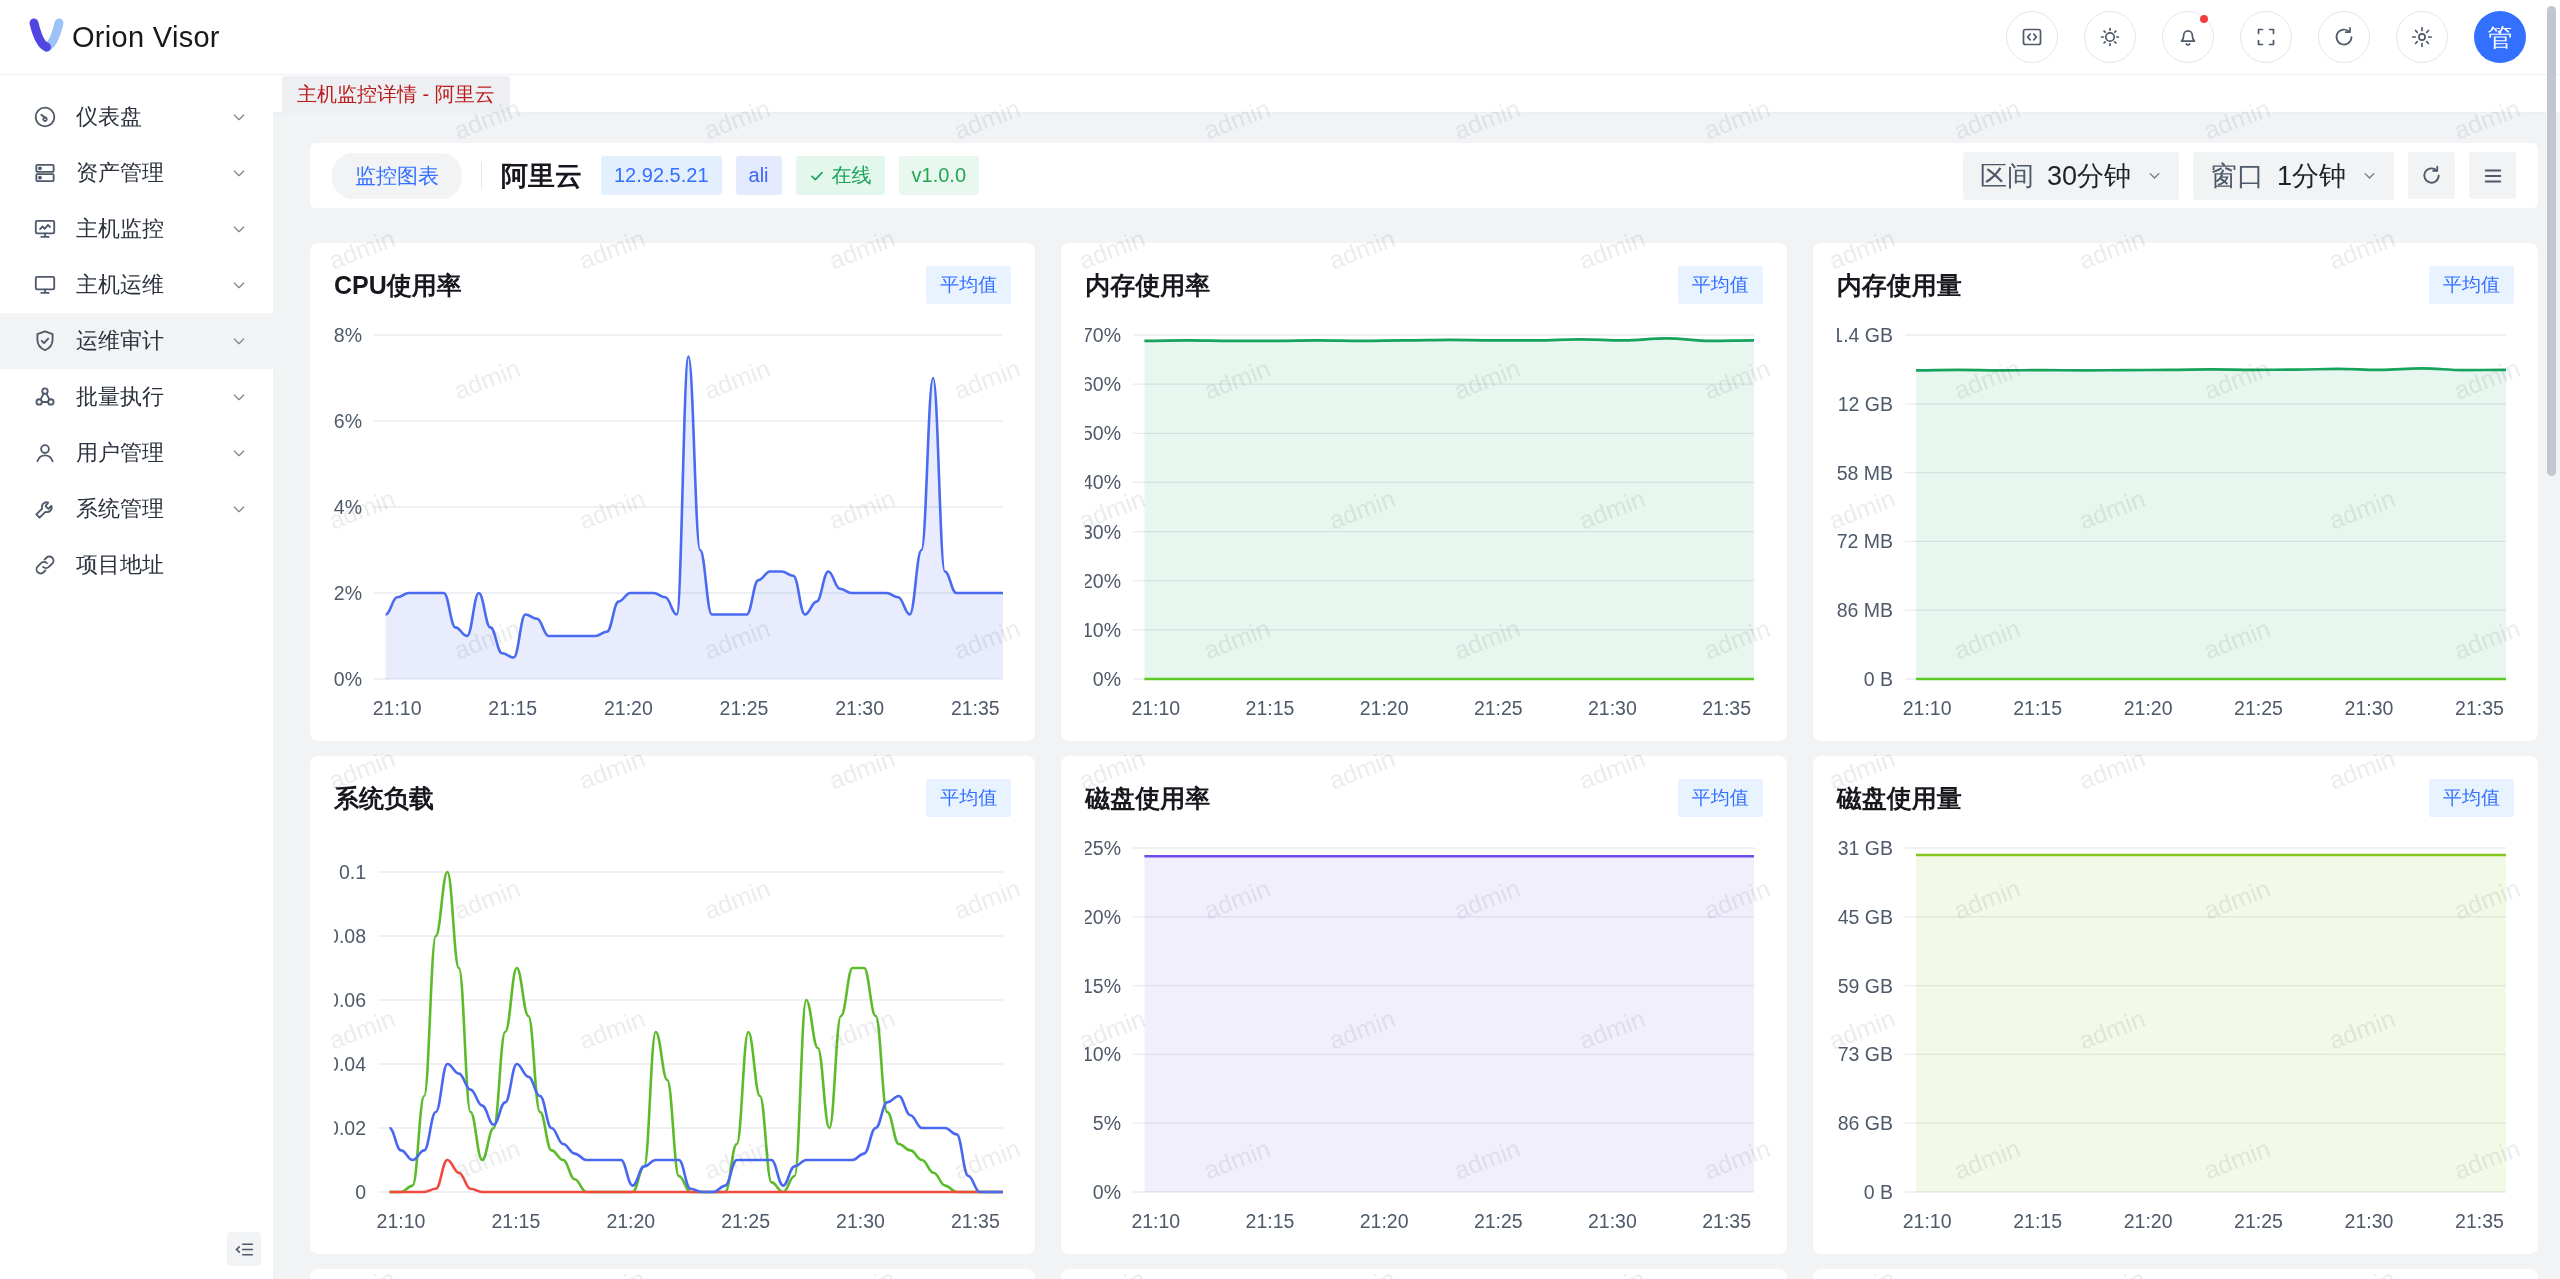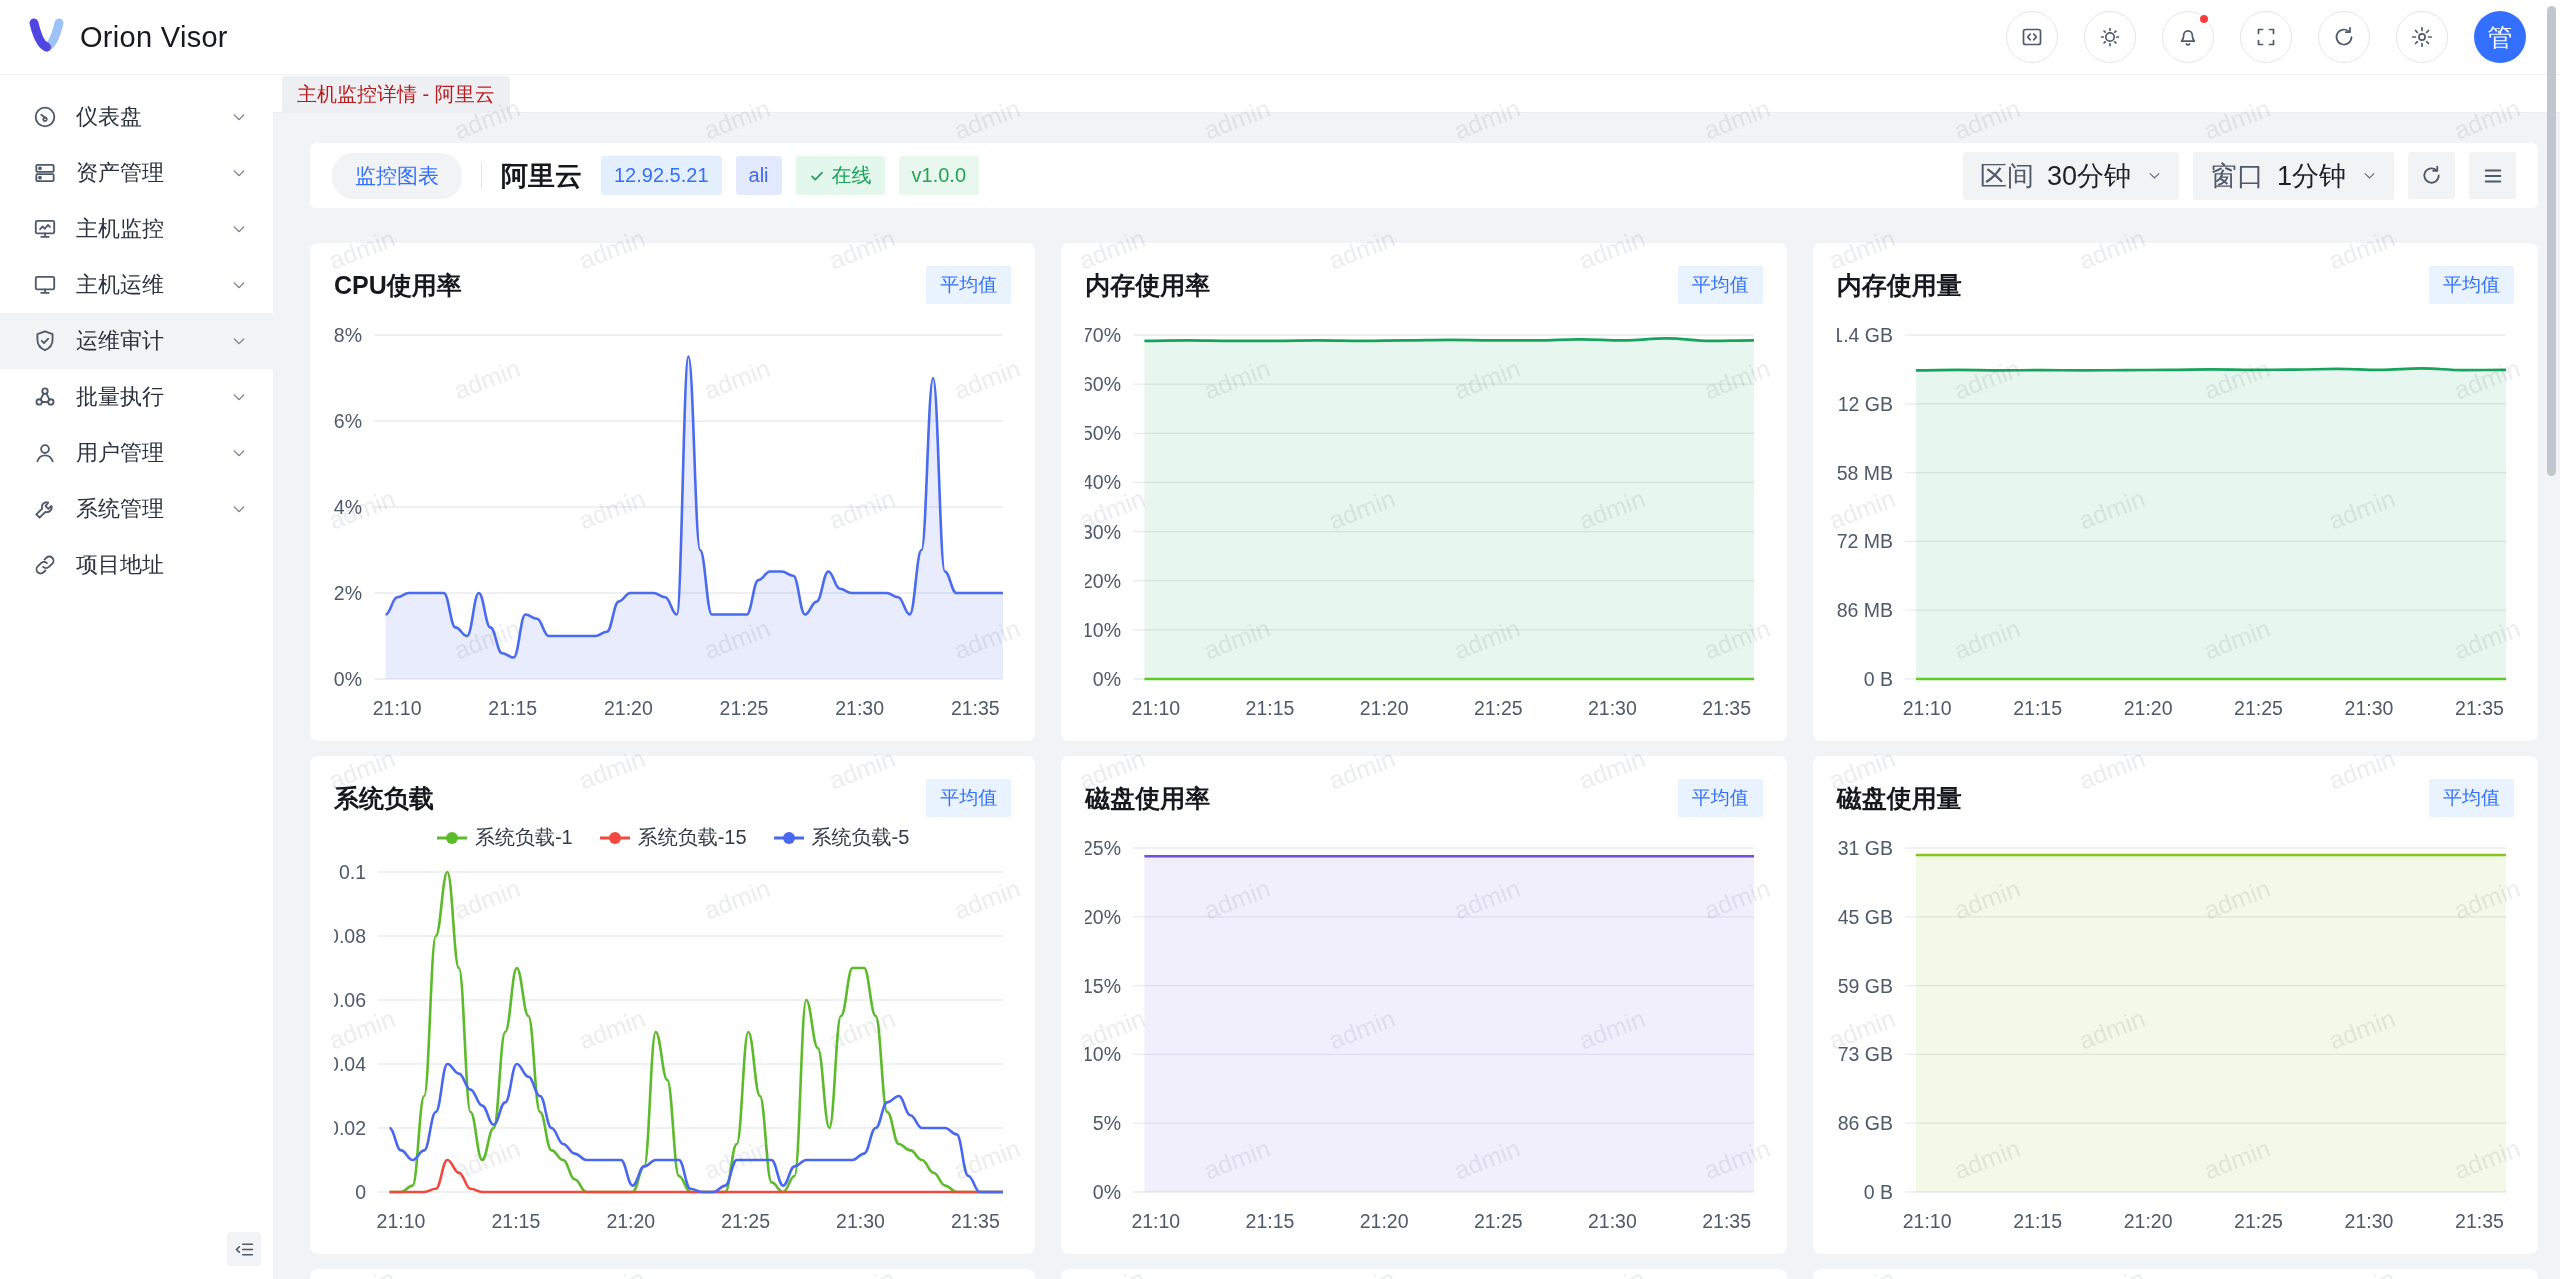--- a/index.html
+++ b/index.html
@@ -2,21 +2,21 @@
 <html><head>
 <meta charset="utf-8">
 <style>
   * { margin:0; padding:0; box-sizing:border-box; }
   html,body { width:2560px; height:1279px; overflow:hidden; }
   body { font-family:"Liberation Sans","DejaVu Sans",sans-serif; background:#f2f3f5; color:#1d2129; }
 
   
   .topbar { height:75px; background:#fff; display:flex; align-items:center; justify-content:space-between;
             padding:0 34px 0 26px; border-bottom:1px solid #eff0f2; position:relative; z-index:30; }
-  .logo { display:flex; align-items:center; gap:12px; }
+  .logo { display:flex; align-items:center; gap:4px; }
   .logo-text { font-size:29px; font-weight:500; color:#17181c; letter-spacing:.3px; }
   .top-actions { display:flex; align-items:center; gap:26px; }
   .icon-btn { width:52px; height:52px; border-radius:50%; border:1px solid #e5e6eb; background:#fff;
               display:flex; align-items:center; justify-content:center; color:#4e5969; position:relative; cursor:pointer; }
   .badge-dot { position:absolute; top:1px; right:3px; width:12px; height:12px; background:#f53f3f;
                border-radius:50%; border:2px solid #fff; }
   .avatar { width:52px; height:52px; border-radius:50%; background:#3370ff; color:#fff; font-size:25px;
             display:flex; align-items:center; justify-content:center; cursor:pointer; }
 
   
@@ -453,43 +453,21 @@
                 <text x="32" y="57" text-anchor="end" fill="#4e5969" font-size="19.5">0.1</text>
                 <text x="67.0" y="406" text-anchor="middle" fill="#4e5969" font-size="19.5">21:10</text>
                 <text x="181.9" y="406" text-anchor="middle" fill="#4e5969" font-size="19.5">21:15</text>
                 <text x="296.8" y="406" text-anchor="middle" fill="#4e5969" font-size="19.5">21:20</text>
                 <text x="411.6" y="406" text-anchor="middle" fill="#4e5969" font-size="19.5">21:25</text>
                 <text x="526.5" y="406" text-anchor="middle" fill="#4e5969" font-size="19.5">21:30</text>
                 <text x="641.4" y="406" text-anchor="middle" fill="#4e5969" font-size="19.5">21:35</text>
                 <path d="M55.5 370.0C60.3 370.0 62.2 370.0 67.1 370.0C71.9 370.0 73.8 363.6 78.6 363.6C83.5 363.6 85.4 274.0 90.2 274.0C95.0 274.0 97.0 114.0 101.8 114.0C106.6 114.0 108.5 50.0 113.4 50.0C118.2 50.0 120.1 146.0 124.9 146.0C129.8 146.0 131.7 290.0 136.5 290.0C141.3 290.0 143.3 338.0 148.1 338.0C152.9 338.0 154.8 306.0 159.7 306.0C164.5 306.0 166.4 210.0 171.2 210.0C176.1 210.0 178.0 146.0 182.8 146.0C187.6 146.0 189.6 194.0 194.4 194.0C199.2 194.0 201.1 290.0 206.0 290.0C210.8 290.0 212.7 328.4 217.5 328.4C222.4 328.4 224.3 338.0 229.1 338.0C233.9 338.0 235.9 357.2 240.7 357.2C245.5 357.2 247.5 370.0 252.3 370.0C257.1 370.0 259.0 370.0 263.9 370.0C268.7 370.0 270.6 370.0 275.4 370.0C280.3 370.0 282.2 370.0 287.0 370.0C291.8 370.0 293.8 370.0 298.6 370.0C303.4 370.0 305.3 344.4 310.2 344.4C315.0 344.4 316.9 210.0 321.7 210.0C326.6 210.0 328.5 258.0 333.3 258.0C338.1 258.0 340.1 354.0 344.9 354.0C349.7 354.0 351.6 370.0 356.5 370.0C361.3 370.0 363.2 370.0 368.0 370.0C372.9 370.0 374.8 370.0 379.6 370.0C384.4 370.0 386.4 370.0 391.2 370.0C396.0 370.0 397.9 322.0 402.8 322.0C407.6 322.0 409.5 210.0 414.3 210.0C419.2 210.0 421.1 274.0 425.9 274.0C430.7 274.0 432.7 360.4 437.5 360.4C442.3 360.4 444.2 370.0 449.1 370.0C453.9 370.0 455.8 354.0 460.6 354.0C465.5 354.0 467.4 178.0 472.2 178.0C477.0 178.0 479.0 226.0 483.8 226.0C488.6 226.0 490.5 306.0 495.4 306.0C500.2 306.0 502.1 194.0 506.9 194.0C511.8 194.0 513.7 146.0 518.5 146.0C523.3 146.0 525.3 146.0 530.1 146.0C534.9 146.0 536.8 194.0 541.7 194.0C546.5 194.0 548.4 290.0 553.2 290.0C558.1 290.0 560.0 322.0 564.8 322.0C569.6 322.0 571.6 328.4 576.4 328.4C581.2 328.4 583.1 338.0 588.0 338.0C592.8 338.0 594.7 350.8 599.5 350.8C604.4 350.8 606.3 363.6 611.1 363.6C615.9 363.6 617.9 370.0 622.7 370.0C627.5 370.0 629.4 370.0 634.3 370.0C639.1 370.0 641.0 370.0 645.8 370.0C650.7 370.0 652.6 370.0 657.4 370.0C662.2 370.0 664.2 370.0 669.0 370.0" fill="none" stroke="#5cbb2a" stroke-width="2.6"></path>
                 <path d="M55.5 370.0C60.3 370.0 62.2 370.0 67.1 370.0C71.9 370.0 73.8 370.0 78.6 370.0C83.5 370.0 85.4 370.0 90.2 370.0C95.0 370.0 97.0 366.8 101.8 366.8C106.6 366.8 108.5 338.0 113.4 338.0C118.2 338.0 120.1 350.8 124.9 350.8C129.8 350.8 131.7 366.8 136.5 366.8C141.3 366.8 143.3 370.0 148.1 370.0C152.9 370.0 154.8 370.0 159.7 370.0C164.5 370.0 166.4 370.0 171.2 370.0C176.1 370.0 178.0 370.0 182.8 370.0C187.6 370.0 189.6 370.0 194.4 370.0C199.2 370.0 201.1 370.0 206.0 370.0C210.8 370.0 212.7 370.0 217.5 370.0C222.4 370.0 224.3 370.0 229.1 370.0C233.9 370.0 235.9 370.0 240.7 370.0C245.5 370.0 247.5 370.0 252.3 370.0C257.1 370.0 259.0 370.0 263.9 370.0C268.7 370.0 270.6 370.0 275.4 370.0C280.3 370.0 282.2 370.0 287.0 370.0C291.8 370.0 293.8 370.0 298.6 370.0C303.4 370.0 305.3 370.0 310.2 370.0C315.0 370.0 316.9 370.0 321.7 370.0C326.6 370.0 328.5 370.0 333.3 370.0C338.1 370.0 340.1 370.0 344.9 370.0C349.7 370.0 351.6 370.0 356.5 370.0C361.3 370.0 363.2 370.0 368.0 370.0C372.9 370.0 374.8 370.0 379.6 370.0C384.4 370.0 386.4 370.0 391.2 370.0C396.0 370.0 397.9 370.0 402.8 370.0C407.6 370.0 409.5 370.0 414.3 370.0C419.2 370.0 421.1 370.0 425.9 370.0C430.7 370.0 432.7 370.0 437.5 370.0C442.3 370.0 444.2 370.0 449.1 370.0C453.9 370.0 455.8 370.0 460.6 370.0C465.5 370.0 467.4 370.0 472.2 370.0C477.0 370.0 479.0 370.0 483.8 370.0C488.6 370.0 490.5 370.0 495.4 370.0C500.2 370.0 502.1 370.0 506.9 370.0C511.8 370.0 513.7 370.0 518.5 370.0C523.3 370.0 525.3 370.0 530.1 370.0C534.9 370.0 536.8 370.0 541.7 370.0C546.5 370.0 548.4 370.0 553.2 370.0C558.1 370.0 560.0 370.0 564.8 370.0C569.6 370.0 571.6 370.0 576.4 370.0C581.2 370.0 583.1 370.0 588.0 370.0C592.8 370.0 594.7 370.0 599.5 370.0C604.4 370.0 606.3 370.0 611.1 370.0C615.9 370.0 617.9 370.0 622.7 370.0C627.5 370.0 629.4 370.0 634.3 370.0C639.1 370.0 641.0 370.0 645.8 370.0C650.7 370.0 652.6 370.0 657.4 370.0C662.2 370.0 664.2 370.0 669.0 370.0" fill="none" stroke="#f2493f" stroke-width="2.6"></path>
                 <path d="M55.5 306.0C60.3 306.0 62.2 328.4 67.1 328.4C71.9 328.4 73.8 338.0 78.6 338.0C83.5 338.0 85.4 328.4 90.2 328.4C95.0 328.4 97.0 290.0 101.8 290.0C106.6 290.0 108.5 242.0 113.4 242.0C118.2 242.0 120.1 251.6 124.9 251.6C129.8 251.6 131.7 267.6 136.5 267.6C141.3 267.6 143.3 283.6 148.1 283.6C152.9 283.6 154.8 302.8 159.7 302.8C164.5 302.8 166.4 280.4 171.2 280.4C176.1 280.4 178.0 242.0 182.8 242.0C187.6 242.0 189.6 254.8 194.4 254.8C199.2 254.8 201.1 274.0 206.0 274.0C210.8 274.0 212.7 306.0 217.5 306.0C222.4 306.0 224.3 322.0 229.1 322.0C233.9 322.0 235.9 331.6 240.7 331.6C245.5 331.6 247.5 338.0 252.3 338.0C257.1 338.0 259.0 338.0 263.9 338.0C268.7 338.0 270.6 338.0 275.4 338.0C280.3 338.0 282.2 338.0 287.0 338.0C291.8 338.0 293.8 363.6 298.6 363.6C303.4 363.6 305.3 344.4 310.2 344.4C315.0 344.4 316.9 338.0 321.7 338.0C326.6 338.0 328.5 338.0 333.3 338.0C338.1 338.0 340.1 338.0 344.9 338.0C349.7 338.0 351.6 366.8 356.5 366.8C361.3 366.8 363.2 370.0 368.0 370.0C372.9 370.0 374.8 370.0 379.6 370.0C384.4 370.0 386.4 363.6 391.2 363.6C396.0 363.6 397.9 338.0 402.8 338.0C407.6 338.0 409.5 338.0 414.3 338.0C419.2 338.0 421.1 338.0 425.9 338.0C430.7 338.0 432.7 338.0 437.5 338.0C442.3 338.0 444.2 363.6 449.1 363.6C453.9 363.6 455.8 344.4 460.6 344.4C465.5 344.4 467.4 338.0 472.2 338.0C477.0 338.0 479.0 338.0 483.8 338.0C488.6 338.0 490.5 338.0 495.4 338.0C500.2 338.0 502.1 338.0 506.9 338.0C511.8 338.0 513.7 338.0 518.5 338.0C523.3 338.0 525.3 331.6 530.1 331.6C534.9 331.6 536.8 306.0 541.7 306.0C546.5 306.0 548.4 280.4 553.2 280.4C558.1 280.4 560.0 274.0 564.8 274.0C569.6 274.0 571.6 293.2 576.4 293.2C581.2 293.2 583.1 306.0 588.0 306.0C592.8 306.0 594.7 306.0 599.5 306.0C604.4 306.0 606.3 306.0 611.1 306.0C615.9 306.0 617.9 312.4 622.7 312.4C627.5 312.4 629.4 354.0 634.3 354.0C639.1 354.0 641.0 370.0 645.8 370.0C650.7 370.0 652.6 370.0 657.4 370.0C662.2 370.0 664.2 370.0 669.0 370.0" fill="none" stroke="#4968ef" stroke-width="2.6"></path>
-              </svg><div class="legend">
-                <span class="lg-item">
-                  <svg width="32" height="14" viewBox="0 0 32 14">
-                    <line x1="1" y1="7" x2="31" y2="7" stroke="#5cbb2a" stroke-width="3"></line>
-                    <circle cx="16" cy="7" r="6" fill="#5cbb2a"></circle>
-                  </svg>
-                  <span>系统负载-1</span>
-                </span>
-                <span class="lg-item">
-                  <svg width="32" height="14" viewBox="0 0 32 14">
-                    <line x1="1" y1="7" x2="31" y2="7" stroke="#f2493f" stroke-width="3"></line>
-                    <circle cx="16" cy="7" r="6" fill="#f2493f"></circle>
-                  </svg>
-                  <span>系统负载-15</span>
-                </span>
-                <span class="lg-item">
-                  <svg width="32" height="14" viewBox="0 0 32 14">
-                    <line x1="1" y1="7" x2="31" y2="7" stroke="#4968ef" stroke-width="3"></line>
-                    <circle cx="16" cy="7" r="6" fill="#4968ef"></circle>
-                  </svg>
-                  <span>系统负载-5</span>
-                </span>
-              </div></div>
+              </svg></div>
           </div>
           <div class="card">
             <div class="card-head">
               <span class="card-title">磁盘使用率</span>
               <span class="avg-badge">平均值</span>
             </div>
             <div class="chart-body"><svg width="677" height="422">
                 <line x1="48" x2="669" y1="370" y2="370" stroke="#e9ebef" stroke-width="1.3"></line>
                 <text x="36" y="377" text-anchor="end" fill="#4e5969" font-size="19.5">0%</text>
                 <line x1="48" x2="669" y1="301.2" y2="301.2" stroke="#e9ebef" stroke-width="1.3"></line>

